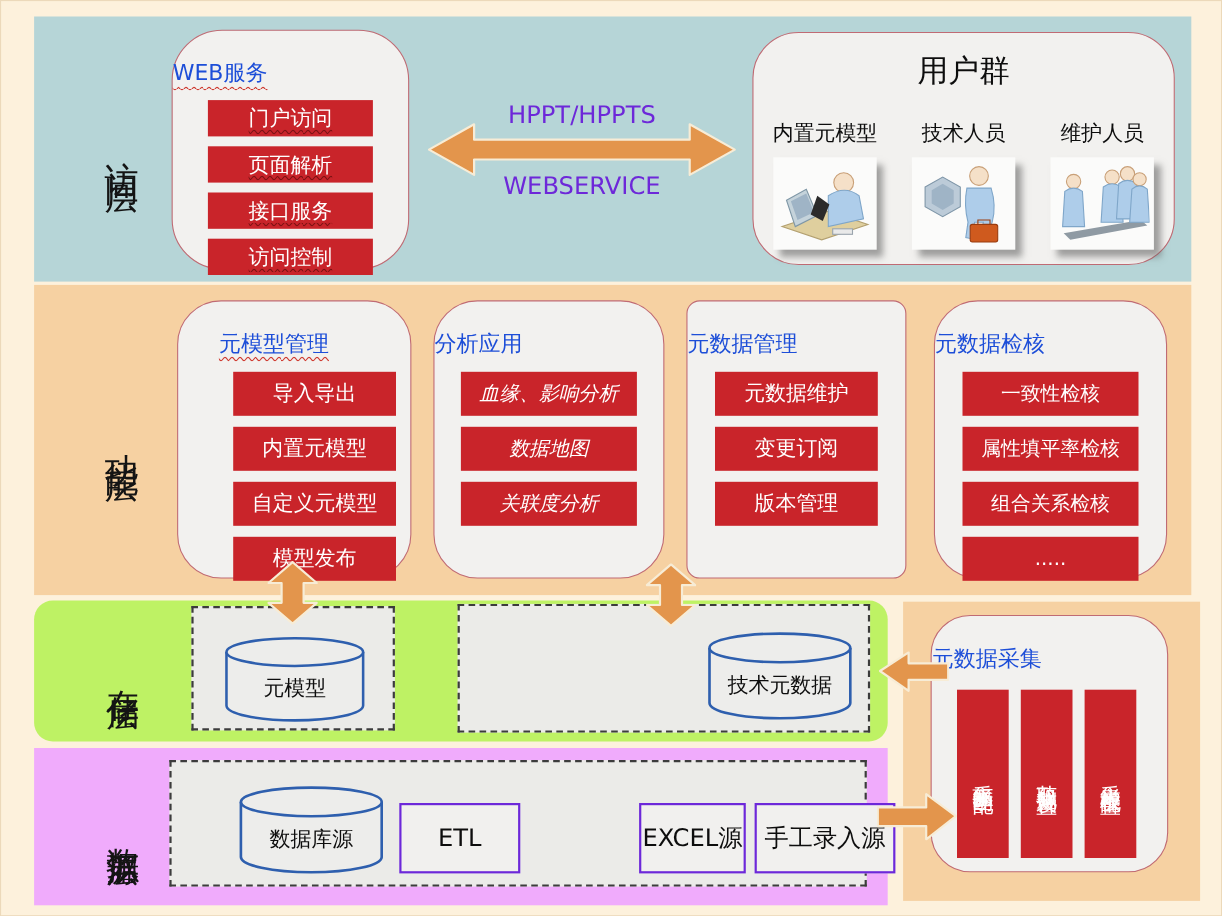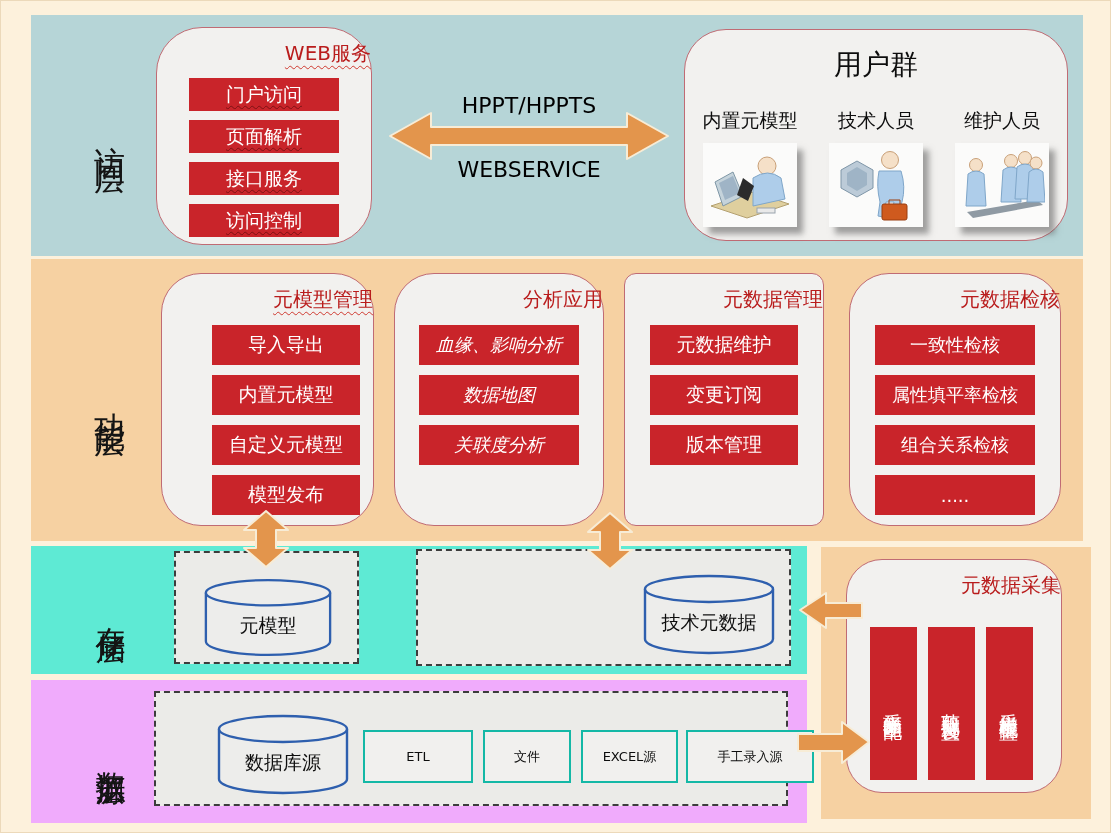--- a/index.html
+++ b/index.html
@@ -3,48 +3,48 @@
 <meta charset="utf-8">
 <style>
   html,body { margin:0; padding:0; background:#fdf1dc; }
   * { box-sizing:border-box; font-family:"DejaVu Sans","Liberation Sans",sans-serif; }
   .canvas { position:relative; width:1111px; height:833px; background:#fdf1dc;
             border:1px solid #ecd9ba; overflow:hidden; }
 
   .band, .panel { position:absolute; }
   .band.access     { left:30px;  top:14px;  width:1052px; height:241px; background:#b6d5d7; }
   .band.function   { left:30px;  top:258px; width:1052px; height:282px; background:#f6d1a2; }
-  .band.storage    { left:30px;  top:545px; width:776px;  height:128px; background:#5eead4; }
+  .band.storage    { left:30px;  top:545px; width:776px;  height:128px; background:#bef264;border-radius:17px; }
   .band.datasource { left:30px;  top:679px; width:776px;  height:143px; background:#f0abfc; }
   .panel.collection{ left:820px; top:546px; width:270px;  height:272px; background:#f6d1a2; }
 
   .vlabel { position:absolute; left:46px; top:0; height:100%; width:66px;
             display:flex; align-items:center; justify-content:center;
             writing-mode:vertical-rl; text-orientation:upright;
             font-size:31px; color:#141414; letter-spacing:10px; }
   .function .vlabel { letter-spacing:8px; }
   .storage  .vlabel { letter-spacing:5px; font-size:30px; }
   .datasource .vlabel { letter-spacing:2px; font-size:30px; }
 
   .rbox { position:absolute; background:#f2f1ef; border:1.5px solid #c06b74; }
-  .gtitle { text-align:right; font-size:20px; color:#b91c1c; margin-top:12px; white-space:nowrap; }
+  .gtitle { text-align:left; font-size:20px; color:#1d4ed8; margin-top:25px; white-space:nowrap; }
   .wavy { text-decoration-line:underline; text-decoration-style:wavy;
           text-decoration-color:#cf3a30; text-decoration-thickness:1px; text-underline-offset:5px; }
 
   .btncol { margin-top:11px; display:flex; flex-direction:column; align-items:center; gap:9px; }
   .rbtn { background:#c9242a; color:#fff; display:flex; align-items:center;
           justify-content:center; white-space:nowrap; }
   .wavy-btn { text-decoration-line:underline; text-decoration-style:wavy;
               text-decoration-color:#7e1113; text-decoration-thickness:1px; text-underline-offset:4px; }
 
   
   .ws { left:125px; top:12px; width:216px; height:218px; border-radius:46px; }
   .ws .rbtn { width:150px; height:33px; font-size:19px; }
   .proto { position:absolute; left:358px; width:280px; text-align:center;
-           font-size:22px; color:#000000; }
+           font-size:22px; color:#6d28d9; }
   .proto.top { top:78px; } .proto.bottom { top:142px; }
   .harrow { position:absolute; left:358px; top:94px; }
 
   .ug { left:653px; top:14px; width:384px; height:212px; border-radius:42px; }
   .ug-title { font-size:28px; text-align:center; margin-top:16px; color:#0d0d0d; }
   .roles { position:absolute; left:0; right:0; top:78px; display:flex;
            justify-content:center; gap:22px; }
   .role { width:104px; display:flex; flex-direction:column; align-items:center; }
   .role-label { font-size:19px; color:#0d0d0d; margin-bottom:9px; white-space:nowrap; }
   .role-card { width:94px; height:84px; background:#fbfbfa;
@@ -67,23 +67,23 @@
   .db3 { left:123px; top:11px; width:634px; height:115px; }
   .cyl { position:absolute; }
   .cyl svg { display:block; }
   .cyl-label { position:absolute; left:0; right:0; top:44%; text-align:center;
                font-size:19px; color:#0d0d0d; white-space:nowrap; }
   .db1 .cyl { left:26px; top:24px; width:132px; height:82px; }
   .db2 .c1  { left:42px; top:22px; width:136px; height:84px; }
   .db2 .c2  { left:223px; top:22px; width:136px; height:84px; }
   .db3 .cyl { left:59px; top:20px; width:136px; height:84px; }
 
-  .srcbox { position:absolute; top:37px; height:53px; background:#f1f0ee;
-            border:2px solid #14b8a6; display:flex; align-items:center;
-            justify-content:center; font-size:13px; color:#0d0d0d; white-space:nowrap; }
+  .srcbox { position:absolute; top:37px; height:64px; background:#f1f0ee;
+            border:2px solid #6d28d9; display:flex; align-items:center;
+            justify-content:center; font-size:22px; color:#0d0d0d; white-space:nowrap; }
   .s0 { left:207px; width:110px; } .s1 { left:327px; width:88px; }
   .s2 { left:425px; width:97px; }  .s3 { left:530px; width:128px; }
 
   
   .cbox { left:25px; top:12px; width:216px; height:234px; border-radius:36px; }
   .bars { position:absolute; left:23px; top:67px; display:flex; gap:11px; }
   .vbar { width:47px; height:153px; background:#c9242a; color:#fff;
           display:flex; align-items:center; justify-content:center;
           writing-mode:vertical-rl; text-orientation:upright;
           font-size:19px; letter-spacing:2px; }
@@ -236,21 +236,20 @@
 
     <div class="dashbox db3">
       <div class="cyl">
         <svg width="136" height="84" viewBox="0 0 136 84">
           <path d="M4 16 L4 66 A64 14 0 0 0 132 66 L132 16" fill="#ededeb" stroke="#2e5fae" stroke-width="2.4"></path>
           <ellipse cx="68" cy="16" rx="64" ry="13" fill="#ededeb" stroke="#2e5fae" stroke-width="2.4"></ellipse>
         </svg>
         <div class="cyl-label">数据库源</div>
       </div>
       <div class="srcbox s0">ETL</div>
-      <div class="srcbox s1">文件</div>
       <div class="srcbox s2">EXCEL源</div>
       <div class="srcbox s3">手工录入源</div>
     </div>
   </section>
 
   <section class="panel collection">
     <div class="rbox cbox">
       <div class="gtitle">元数据采集</div>
       <div class="bars">
         <div class="vbar">采集驱动匹配</div>

